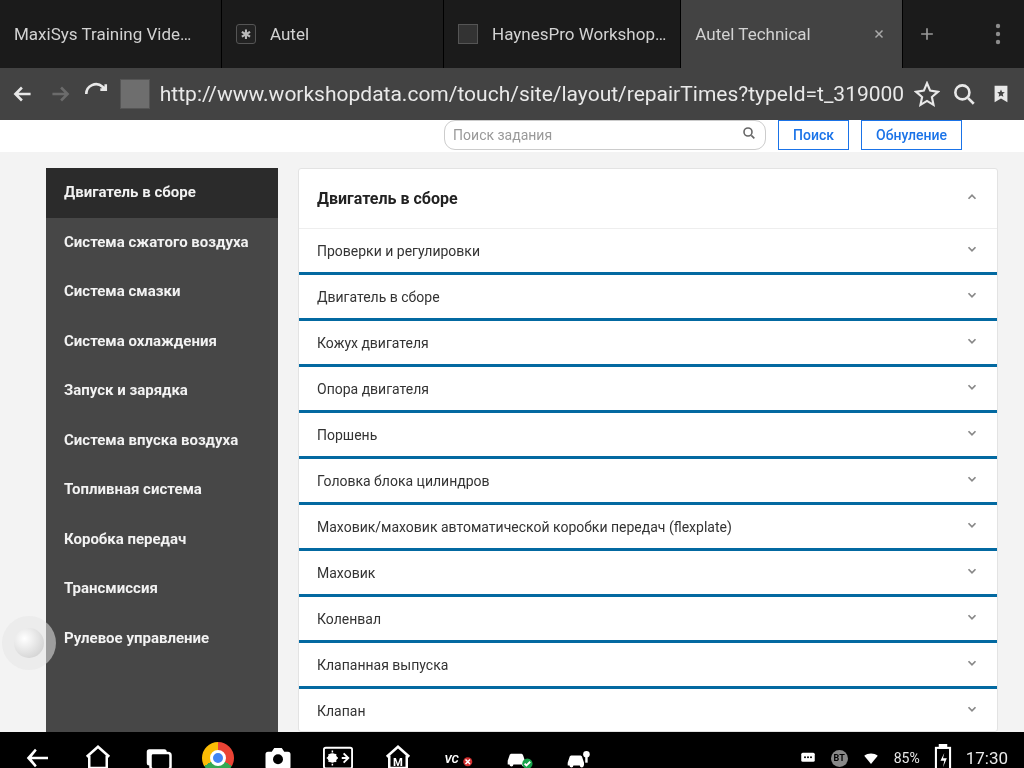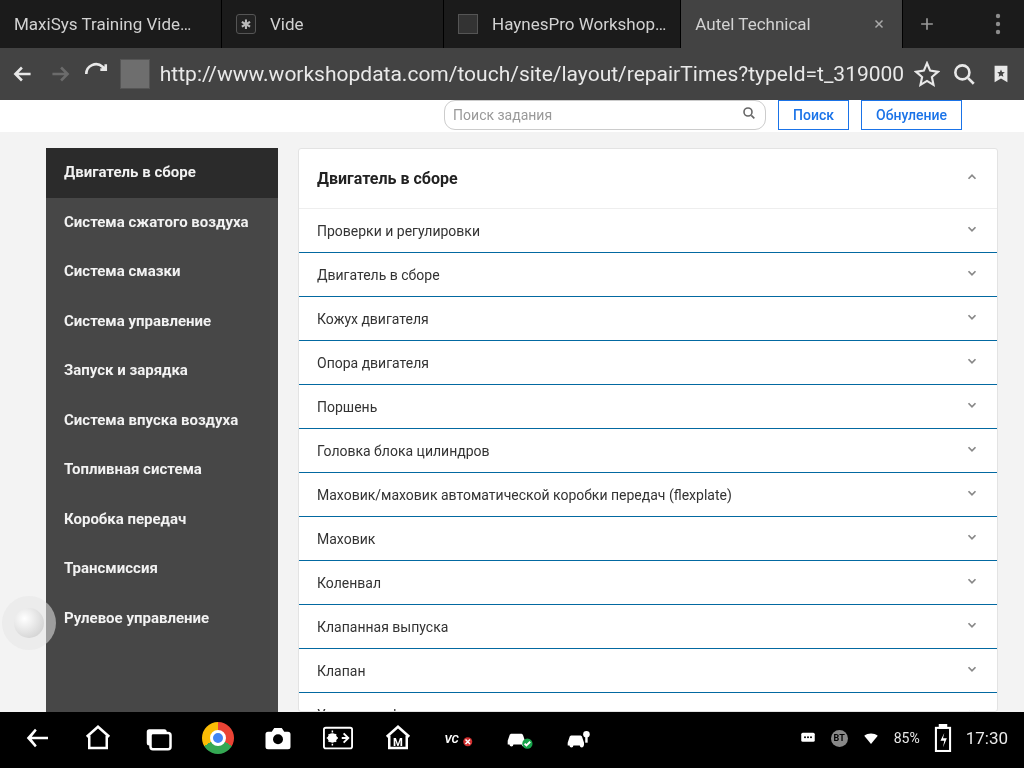--- a/index.html
+++ b/index.html
@@ -1,17 +1,17 @@
 <!DOCTYPE html>
 <html><head>
 <meta charset="utf-8">
 <style>
 *{margin:0;padding:0;box-sizing:border-box;font-family:Roboto,Arial,sans-serif}
 html,body{width:1024px;height:768px;overflow:hidden;background:#000}
-.tabbar{height:48px;background:#1b1b1b;display:flex;align-items:stretch}
+.tabbar{height:68px;background:#1b1b1b;display:flex;align-items:stretch}
 .tab{flex:0 0 222px;display:flex;align-items:center;padding:0 14px;color:#d2d2d2;font-size:17px;border-right:1px solid #000;background:#1b1b1b;position:relative}
 .tab.active{background:#434343}
 .tab-favicon{width:20px;height:20px;background:#333;margin-right:14px;flex-shrink:0;border:1px solid #555}
 .tab-favicon.globe{border-radius:3px;background:#222;display:flex;align-items:center;justify-content:center;color:#bbb;font-size:13px}
 .tab-title{white-space:nowrap;overflow:hidden;text-overflow:ellipsis;flex:1}
 .tab-close{width:18px;height:18px;color:#aaa;margin-left:8px;display:flex;align-items:center;justify-content:center}
 .tab-close svg{width:14px;height:14px}
 .tabrest{flex:1;display:flex;align-items:center;background:#1b1b1b}
 .newtab{width:48px;display:flex;align-items:center;justify-content:center;color:#999}
 .tabmenu{width:44px;display:flex;align-items:center;justify-content:center;color:#8d8d8d;margin-left:auto;margin-right:4px}
@@ -28,21 +28,21 @@
 .searchbox input{border:none;outline:none;flex:1;font-size:14px;color:#333;background:transparent}
 .searchbox input::placeholder{color:#999}
 .searchmag{color:#666}
 .sbtn{height:30px;padding:0 14px;border:1px solid #1a73e8;border-radius:0;background:#fff;color:#1a73e8;font-size:14px;font-weight:500;display:flex;align-items:center}
 .content{position:absolute;left:46px;top:48px;right:26px;bottom:0;display:flex;gap:20px}
 .sidebar{width:232px;background:#474747;color:#fff;overflow:hidden}
 .sbitem{padding:15px 18px;font-size:15px;font-weight:700;color:#f2f2f2;line-height:1.3;cursor:pointer}
 .sbitem.active{background:#2b2b2b}
 .main{flex:1;background:#fff;border:1px solid #e3e3e3;border-radius:3px;overflow:hidden}
 .mainhead{padding:20px 18px;font-size:16px;font-weight:700;color:#222;display:flex;align-items:center;justify-content:space-between;border-bottom:1px solid #eee}
-.accitem{padding:13px 18px;font-size:14px;color:#333;display:flex;align-items:center;justify-content:space-between;border-bottom:1px solid #0369a1;cursor:pointer}
+.accitem{padding:13px 18px;font-size:14px;color:#333;display:flex;align-items:center;justify-content:space-between;border-bottom:3px solid #0369a1;cursor:pointer}
 .chev{color:#888}
 .chev svg{width:14px;height:14px}
 .assist{position:absolute;left:2px;top:496px;width:54px;height:54px;border-radius:27px;background:rgba(230,230,230,.55);display:flex;align-items:center;justify-content:center}
 .assist-inner{width:30px;height:30px;border-radius:15px;background:radial-gradient(circle at 35% 35%,#fff,#c8c8c8)}
 .bottombar{height:52px;background:#000;display:flex;align-items:center;padding:0 8px}
 .bicon{width:60px;height:52px;display:flex;align-items:center;justify-content:center;color:#fff}
 .bicon svg{width:30px;height:30px}
 .bright{margin-left:auto;display:flex;align-items:center;gap:14px;color:#eaeaea;font-size:14px;padding-right:8px}
 .bright .sm{width:18px;height:18px;display:flex;align-items:center;justify-content:center}
 .chrome-icon{width:32px;height:32px;border-radius:16px;background:conic-gradient(#ea4335 0 120deg,#34a853 120deg 240deg,#fbbc05 240deg 360deg);position:relative}
@@ -52,21 +52,21 @@
 </head>
 <body>
 
 <div class="tabbar">
   <div id="tabs-host" style="display:flex">
       <div class="tab">
         <span class="tab-title">MaxiSys Training Vide…</span>
       </div>
       <div class="tab">
         <span class="tab-favicon globe">✱</span>
-        <span class="tab-title">Vide</span>
+        <span class="tab-title">Autel</span>
       </div>
       <div class="tab">
         <span class="tab-favicon"></span>
         <span class="tab-title">HaynesPro Workshop…</span>
       </div>
       <div class="tab active">
         <span class="tab-title">Autel Technical</span>
         <span class="tab-close">
           <svg viewBox="0 0 24 24" fill="none" stroke="currentColor" stroke-width="2.5">
             <path d="M6 6l12 12M18 6L6 18"></path>
@@ -143,21 +143,21 @@
     </div>
     <div class="sbtn">Поиск</div>
     <div class="sbtn">Обнуление</div>
   </div>
 
   <div class="content">
     <div class="sidebar" id="sidebar">
         <div class="sbitem active">Двигатель в сборе</div>
         <div class="sbitem">Система сжатого воздуха</div>
         <div class="sbitem">Система смазки</div>
-        <div class="sbitem">Система управление</div>
+        <div class="sbitem">Система охлаждения</div>
         <div class="sbitem">Запуск и зарядка</div>
         <div class="sbitem">Система впуска воздуха</div>
         <div class="sbitem">Топливная система</div>
         <div class="sbitem">Коробка передач</div>
         <div class="sbitem">Трансмиссия</div>
         <div class="sbitem">Рулевое управление</div>
       </div>
     <div class="main">
       <div class="mainhead">
         <span>Двигатель в сборе</span>

